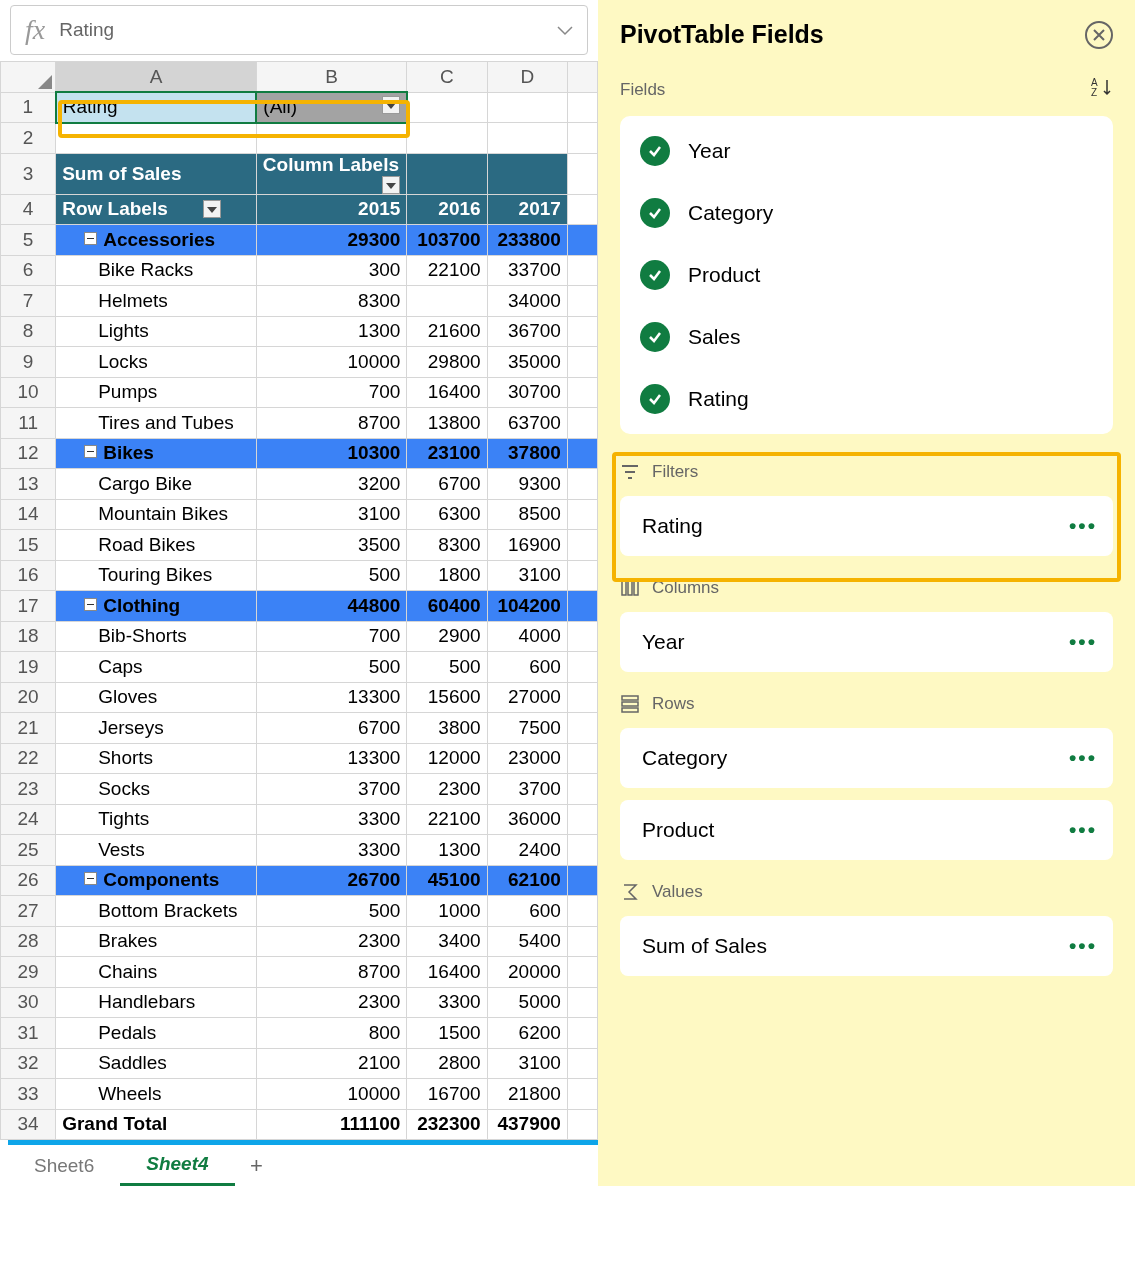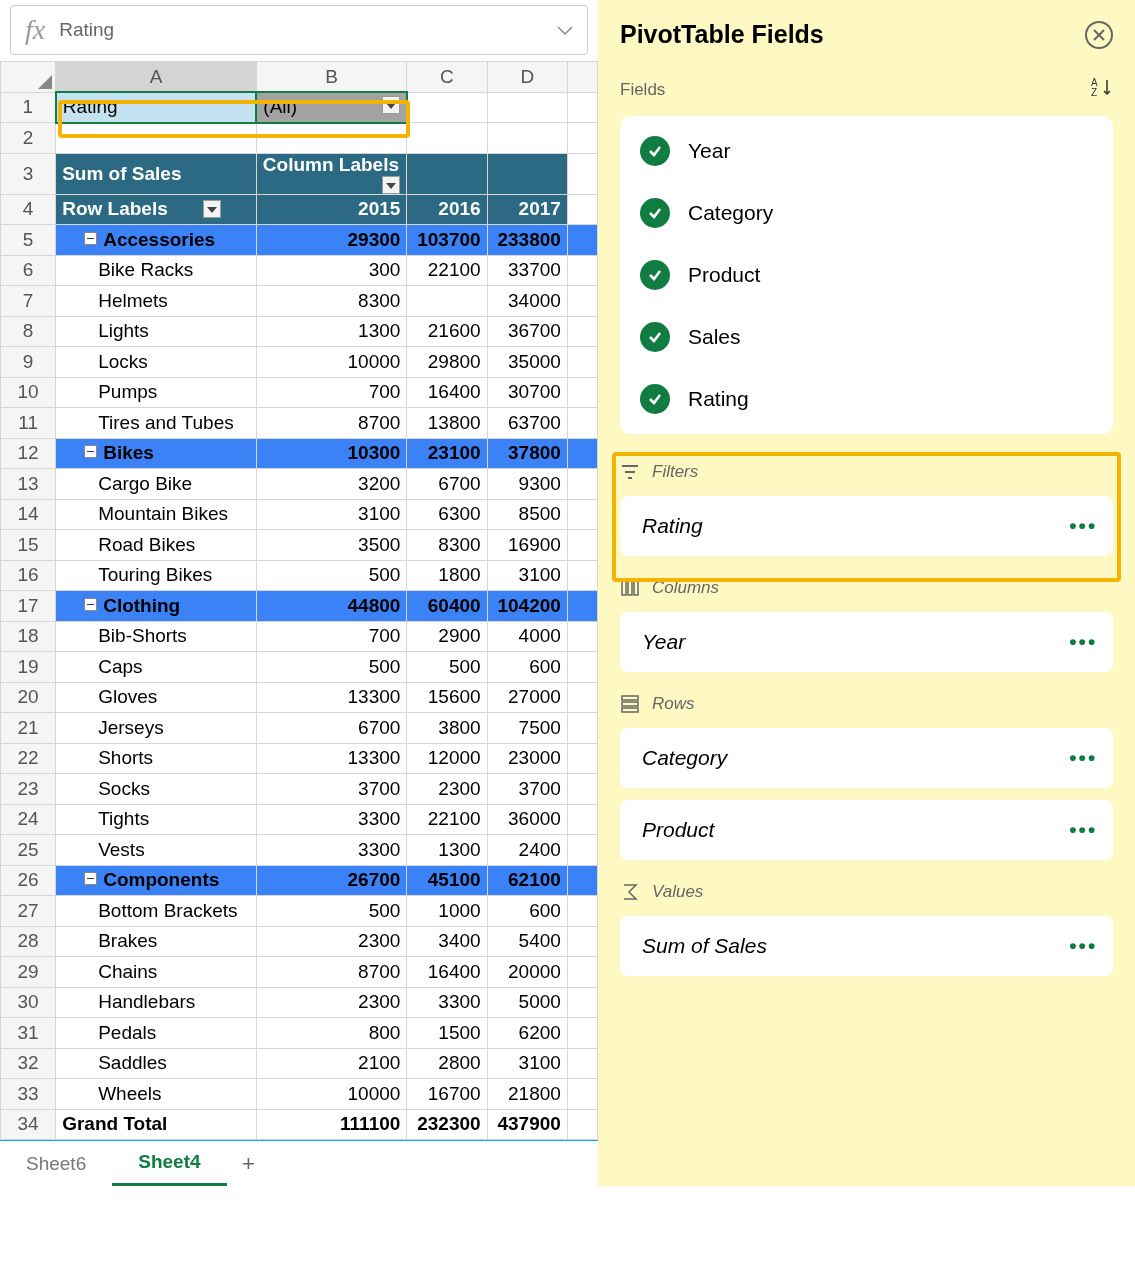--- a/index.html
+++ b/index.html
@@ -37,38 +37,38 @@
 .indent1 { padding-left: 28px !important; }
 .indent2 { padding-left: 42px !important; }
 .expander { display: inline-block; width: 13px; height: 13px; border: 1px solid #888; background: #fff; margin-right: 6px; vertical-align: 1px; position: relative; }
 .expander::before { content: ""; position: absolute; left: 2px; right: 2px; top: 5px; height: 1px; background: #333; }
 .dd-btn { display: inline-block; width: 18px; height: 18px; background: #f3f3f3; border: 1px solid #999; position: relative; vertical-align: -3px; margin-left: 4px; }
 .dd-btn::after { content: ""; position: absolute; left: 3px; top: 6px; width: 0; height: 0; border-left: 5px solid transparent; border-right: 5px solid transparent; border-top: 6px solid #444; }
 
 .highlight-box { position: absolute; border: 4px solid #f5b301; pointer-events: none; border-radius: 4px; }
 
 
-.sheet-tabs { display: flex; align-items: center; height: 46px; border-top: 1px solid #0ea5e9; }
+.sheet-tabs { display: flex; align-items: center; height: 46px; border-top: 5px solid #0ea5e9; margin-left: 8px; }
 .sheet-tab { padding: 0 26px; height: 100%; display: flex; align-items: center; color: #777; cursor: pointer; }
-.sheet-tab.active { color: #107c41; font-weight: 600; border-bottom: 3px solid #107c41; }
+.sheet-tab.active { color: #107c41; font-weight: 600; border-bottom: 3px solid #107c41; font-style: italic; }
 .add-sheet { width: 44px; display: flex; align-items: center; justify-content: center; color: #666; font-size: 22px; cursor: pointer; }
 
 
 .panel-header { display: flex; justify-content: space-between; align-items: center; margin-bottom: 28px; }
 .panel-title { font-size: 25px; font-weight: bold; }
 .close-btn { width: 28px; height: 28px; border: 2px solid #666; border-radius: 50%; display: flex; align-items: center; justify-content: center; cursor: pointer; }
 .close-btn svg { width: 14px; height: 14px; }
 .section-row { display: flex; justify-content: space-between; align-items: center; margin-bottom: 14px; color: #666; font-size: 17px; }
 .sort-icon { cursor: pointer; }
 .fields-box { background: #fff; border-radius: 10px; padding: 4px 0; margin-bottom: 28px; }
 .field-item { display: flex; align-items: center; padding: 16px 20px; gap: 18px; cursor: pointer; }
 .check { width: 30px; height: 30px; border-radius: 50%; background: #107c41; display: flex; align-items: center; justify-content: center; flex-shrink: 0; }
 .check svg { width: 16px; height: 16px; }
 .field-label { font-size: 21px; }
-.area-section { margin-bottom: 22px; font-style: italic; }
+.area-section { margin-bottom: 22px; }
 .area-header { display: flex; align-items: center; gap: 12px; color: #666; font-size: 17px; margin-bottom: 14px; }
 .area-header svg { width: 20px; height: 20px; }
 .area-chip { background: #fff; border-radius: 8px; padding: 18px 16px 18px 22px; display: flex; justify-content: space-between; align-items: center; margin-bottom: 12px; font-size: 21px; cursor: grab; }
 .ellipsis { font-weight: bold; color: #107c41; letter-spacing: 2px; cursor: pointer; }
 
 .filter-cell { background: #c4e2ef; position: relative; border: 2px solid #107c41 !important; }
 .filter-cell-b { background: #a3a3a3; border-top: 2px solid #107c41 !important; border-bottom: 2px solid #107c41 !important; border-right: 2px solid #107c41 !important; }
 
 </style>
 </head>

